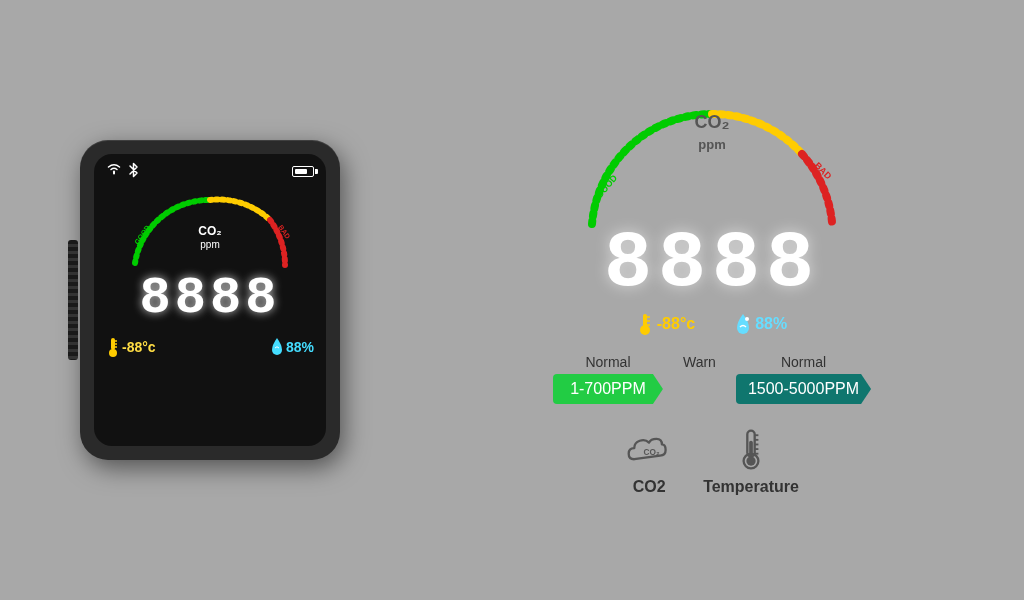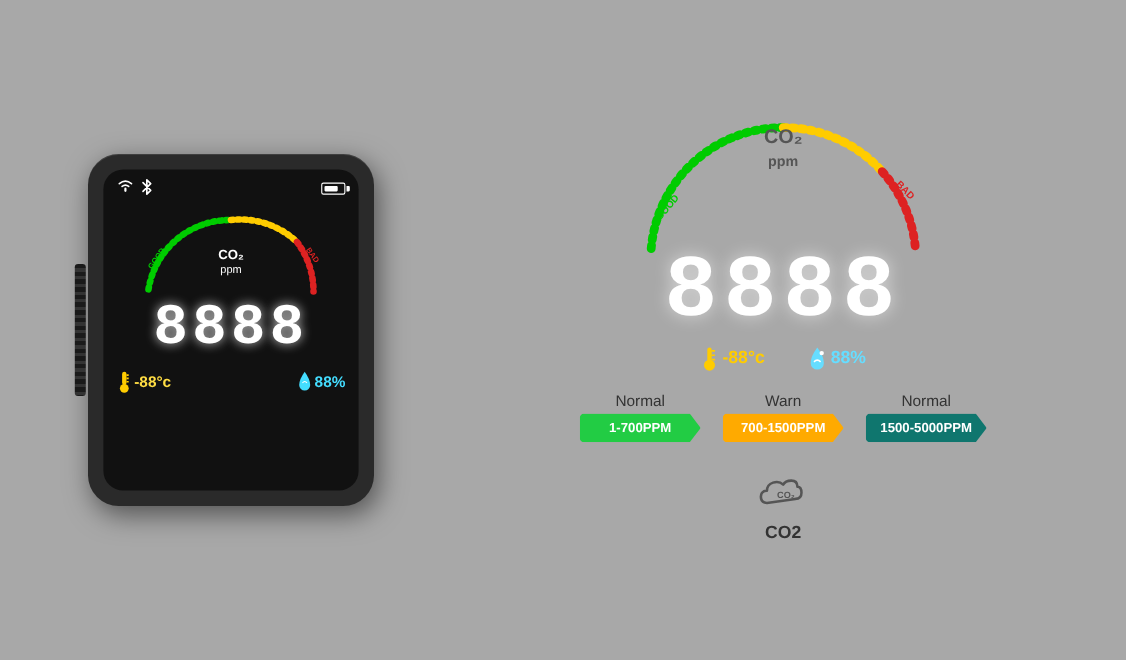--- a/index.html
+++ b/index.html
@@ -210,22 +210,22 @@
 
     .range-label {
       font-size: 14px;
       color: #333;
       font-weight: 500;
     }
 
     .range-badge {
       padding: 6px 12px;
       border-radius: 4px;
-      font-size: 12px;
-      font-weight: bold;
+      font-size: 16px;
+      font-weight: normal;
       color: white;
       clip-path: polygon(0 0, calc(100% - 10px) 0, 100% 50%, calc(100% - 10px) 100%, 0 100%);
       min-width: 110px;
       text-align: center;
     }
 
     .badge-normal { background: #22cc44; }
     .badge-warn { background: #ffaa00; }
     .badge-danger { background: #0f766e; }
 
@@ -385,34 +385,50 @@
     </div>
   </div>
 
   <div class="range-row">
     <div class="range-item">
       <span class="range-label">Normal</span>
       <div class="range-badge badge-normal">1-700PPM</div>
     </div>
     <div class="range-item">
       <span class="range-label">Warn</span>
-      <div class="range-badge badge-warn">700-1500PPM</div>
     </div>
     <div class="range-item">
       <span class="range-label">Normal</span>
       <div class="range-badge badge-danger">1500-5000PPM</div>
     </div>
   </div>
 
   <div class="icons-row">
 
     <div class="icon-item">
       <svg width="52" height="44" viewBox="0 0 52 44">
         <path d="M10 32 Q4 32 4 26 Q4 20 10 20 Q10 14 16 12 Q22 10 26 14 Q28 10 34 10 Q40 10 40 16 Q44 16 44 22 Q44 28 38 28 L10 32Z" fill="none" stroke="#555" stroke-width="2.5" stroke-linejoin="round"></path>
         <text x="20" y="27" font-size="9" fill="#555" font-weight="bold">CO₂</text>
       </svg>
       <span class="icon-label">CO2</span>
     </div>
 
+    <div class="icon-item">
+      <svg width="52" height="52" viewBox="0 0 52 52">
+
+        <rect x="22" y="5" width="8" height="28" rx="4" fill="none" stroke="#555" stroke-width="2.5"></rect>
+        <circle cx="26" cy="38" r="8" fill="none" stroke="#555" stroke-width="2.5"></circle>
+
+        <rect x="24" y="16" width="4" height="17" rx="2" fill="#555"></rect>
+        <circle cx="26" cy="38" r="5" fill="#555"></circle>
+
+        <line x1="30" y1="10" x2="34" y2="10" stroke="#555" stroke-width="2"></line>
+        <line x1="30" y1="15" x2="34" y2="15" stroke="#555" stroke-width="2"></line>
+        <line x1="30" y1="20" x2="34" y2="20" stroke="#555" stroke-width="2"></line>
+        <line x1="30" y1="25" x2="34" y2="25" stroke="#555" stroke-width="2"></line>
+        <line x1="30" y1="30" x2="34" y2="30" stroke="#555" stroke-width="2"></line>
+      </svg>
+      <span class="icon-label">Temperature</span>
+    </div>
 
   </div>
 
 </div>
 
 </body></html>

